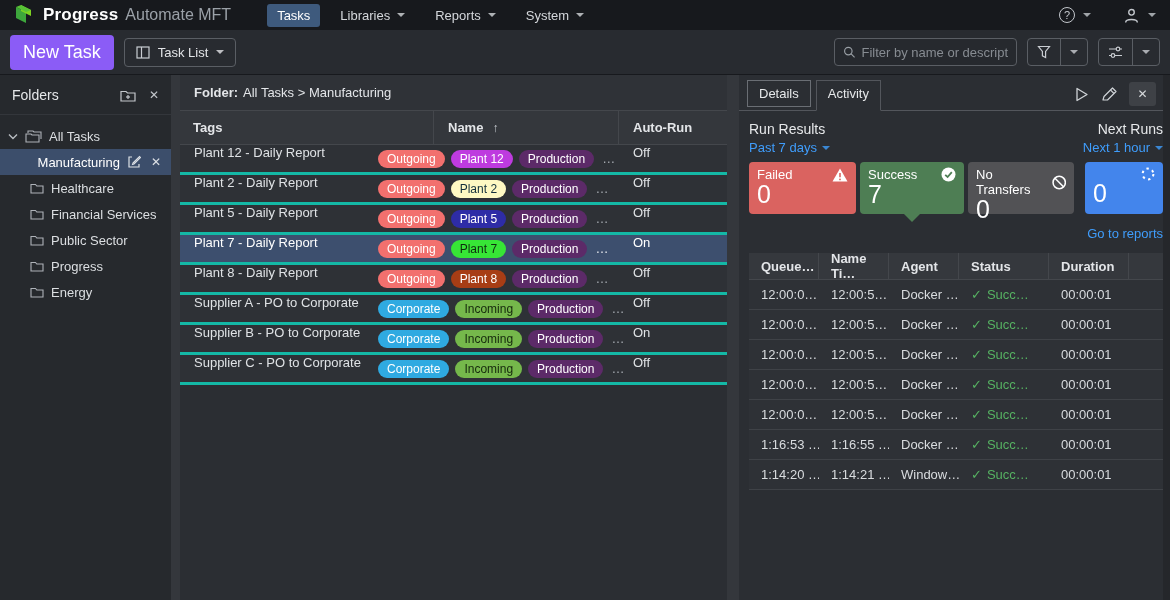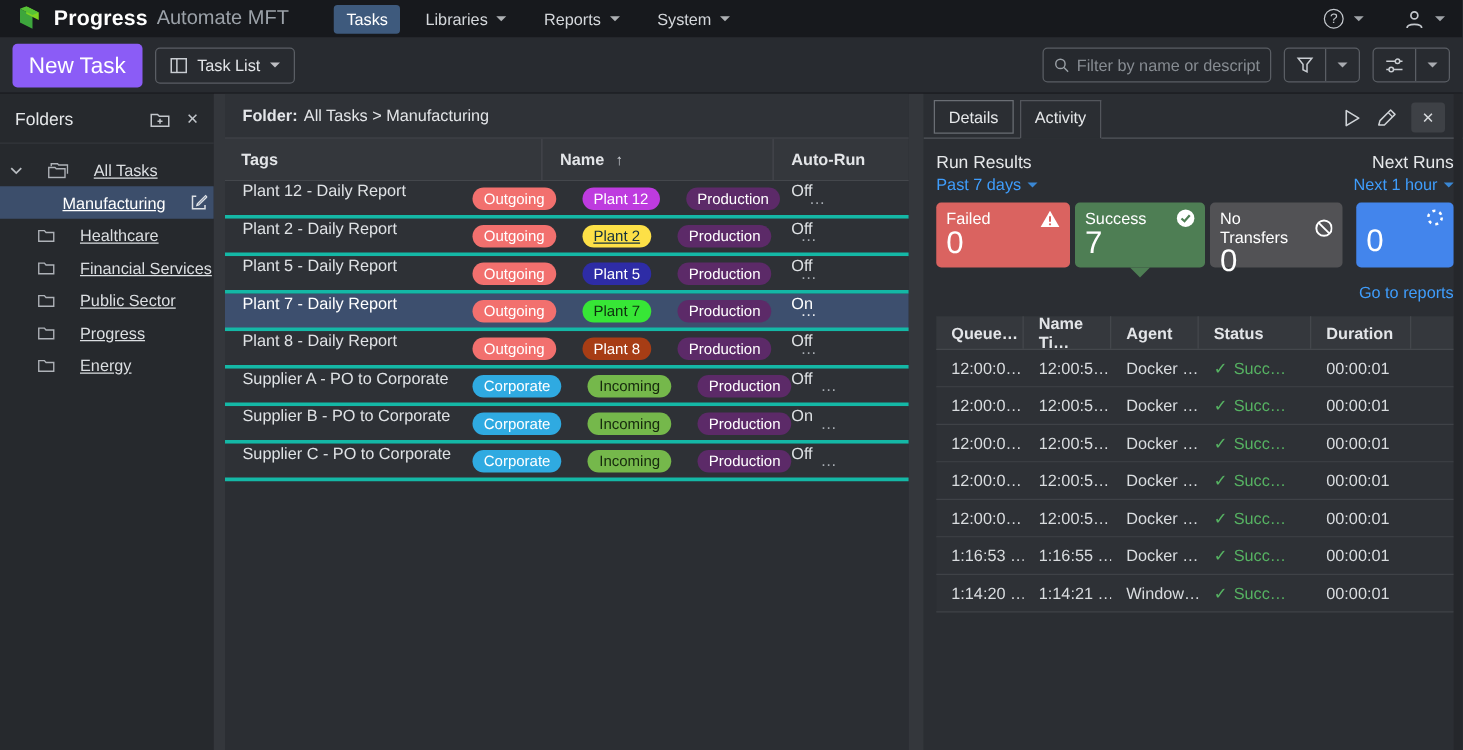--- a/index.html
+++ b/index.html
@@ -43,43 +43,43 @@
   .splitbar-a { width:9px; background:#34373C; }
   .splitbar-b { width:12px; background:#34373C; }
 
   
   .sidebar { width:171px; background:#26292D; display:flex; flex-direction:column; }
   .sb-head { height:40px; display:flex; align-items:center; padding:0 12px; color:#E6E8EA;
              font-size:14px; border-bottom:1px solid #33363B; }
   .sb-head .sb-icons { margin-left:auto; display:flex; align-items:center; gap:13px; color:#C3C7CC; }
   .xglyph { font-size:12px; color:#C3C7CC; cursor:pointer; }
   .tree { padding-top:8px; }
-  .tree-row { height:26px; display:flex; align-items:center; gap:20px; font-size:13px;
-              color:#DCDFE2; padding-left:30px; cursor:pointer;text-decoration:underline; }
+  .tree-row { height:26px; display:flex; align-items:center; gap:7px; font-size:13px;
+              color:#DCDFE2; padding-left:30px; cursor:pointer; }
   .tree-row.root { padding-left:8px; }
   .tree-row.selected { background:#3C4E6B; color:#FFFFFF; }
   .tree-row .row-icons { margin-left:auto; display:flex; align-items:center; gap:10px; padding-right:10px; }
 
   
   .main { width:547px; background:#2B2E33; display:flex; flex-direction:column; }
   .folder-bar { height:36px; background:#2F3237; border-bottom:1px solid #44474C; display:flex;
                 align-items:center; padding:0 14px; font-size:13px; color:#E3E5E8; gap:5px; }
   .folder-bar b { font-weight:700; }
   .grid-head { height:34px; background:#34373C; border-bottom:1px solid #44474C; display:flex;
                font-size:13px; font-weight:700; color:#E3E5E8; }
   .gh { display:flex; align-items:center; height:100%; }
   .gh-name { width:185px; padding-left:14px; gap:9px; border-right:1px solid #44474C; }
   .gh-tags { width:254px; padding-left:13px; border-right:1px solid #44474C; }
   .gh-auto { flex:1; padding-left:14px; }
   .sort-arrow { font-weight:400; color:#C8CCD1; font-size:12px; }
   .trow { height:30px; display:flex; background:#2E3136;
           border-bottom:3px solid #14b8a6; font-size:13px; color:#DFE2E5; cursor:pointer; }
   .trow.selected { background:#3D4F6E; color:#FFFFFF; }
   .c-name { width:185px; padding-left:14px; white-space:nowrap; }
-  .c-tags { width:254px; padding-left:13px; display:flex; align-items:center; gap:21px; }
+  .c-tags { width:254px; padding-left:13px; display:flex; align-items:center; gap:6px; }
   .c-auto { flex:1; padding-left:14px; }
   .pill { height:18px; line-height:18px; border-radius:9px; padding:0 9px; font-size:12px; white-space:nowrap; }
   .dots { color:#A7ACB2; margin-left:2px; letter-spacing:1px; }
   .trow.selected .dots { color:#E8EAEE; }
 
   
   .rightpanel { width:431px; background:#2B2E33; position:relative; display:flex; flex-direction:column; }
   .rp-tabs { display:flex; align-items:flex-end; padding:0 12px 0 8px; border-bottom:1px solid #53565C;
              height:36px; }
   .tab { font-size:13px; color:#E6E8EA; padding:5px 11px; cursor:pointer; }
@@ -300,21 +300,21 @@
         <span class="pill" style="background-color: rgb(190, 59, 223); color: rgb(255, 255, 255);">Plant 12</span>
         <span class="pill" style="background-color: rgb(92, 42, 104); color: rgb(255, 255, 255);">Production</span>
         <span class="dots">…</span>
       </div>
       <div class="c-auto">Off</div>
     </div>
     <div class="trow">
       <div class="c-name">Plant 2 - Daily Report</div>
       <div class="c-tags">
         <span class="pill" style="background-color: rgb(242, 112, 110); color: rgb(255, 255, 255);">Outgoing</span>
-        <span class="pill" style="background-color: #fde047; color: rgb(20, 48, 60); text-decoration: underline;">Plant 2</span>
+        <span class="pill" style="background-color: #fef9c3; color: rgb(20, 48, 60);">Plant 2</span>
         <span class="pill" style="background-color: rgb(92, 42, 104); color: rgb(255, 255, 255);">Production</span>
         <span class="dots">…</span>
       </div>
       <div class="c-auto">Off</div>
     </div>
     <div class="trow">
       <div class="c-name">Plant 5 - Daily Report</div>
       <div class="c-tags">
         <span class="pill" style="background-color: rgb(242, 112, 110); color: rgb(255, 255, 255);">Outgoing</span>
         <span class="pill" style="background-color: rgb(46, 44, 166); color: rgb(255, 255, 255);">Plant 5</span>

